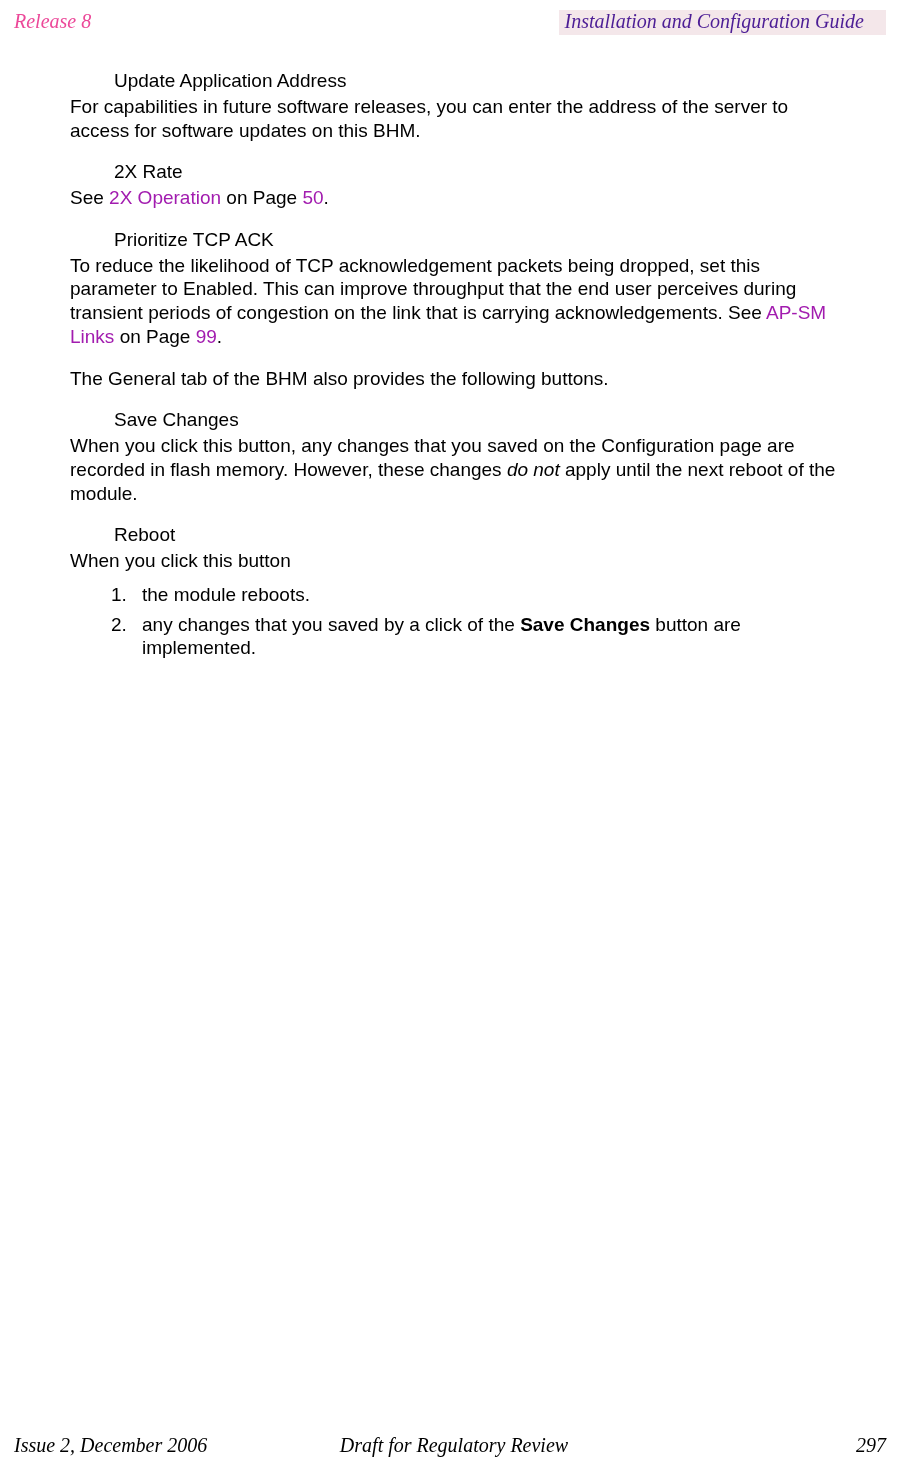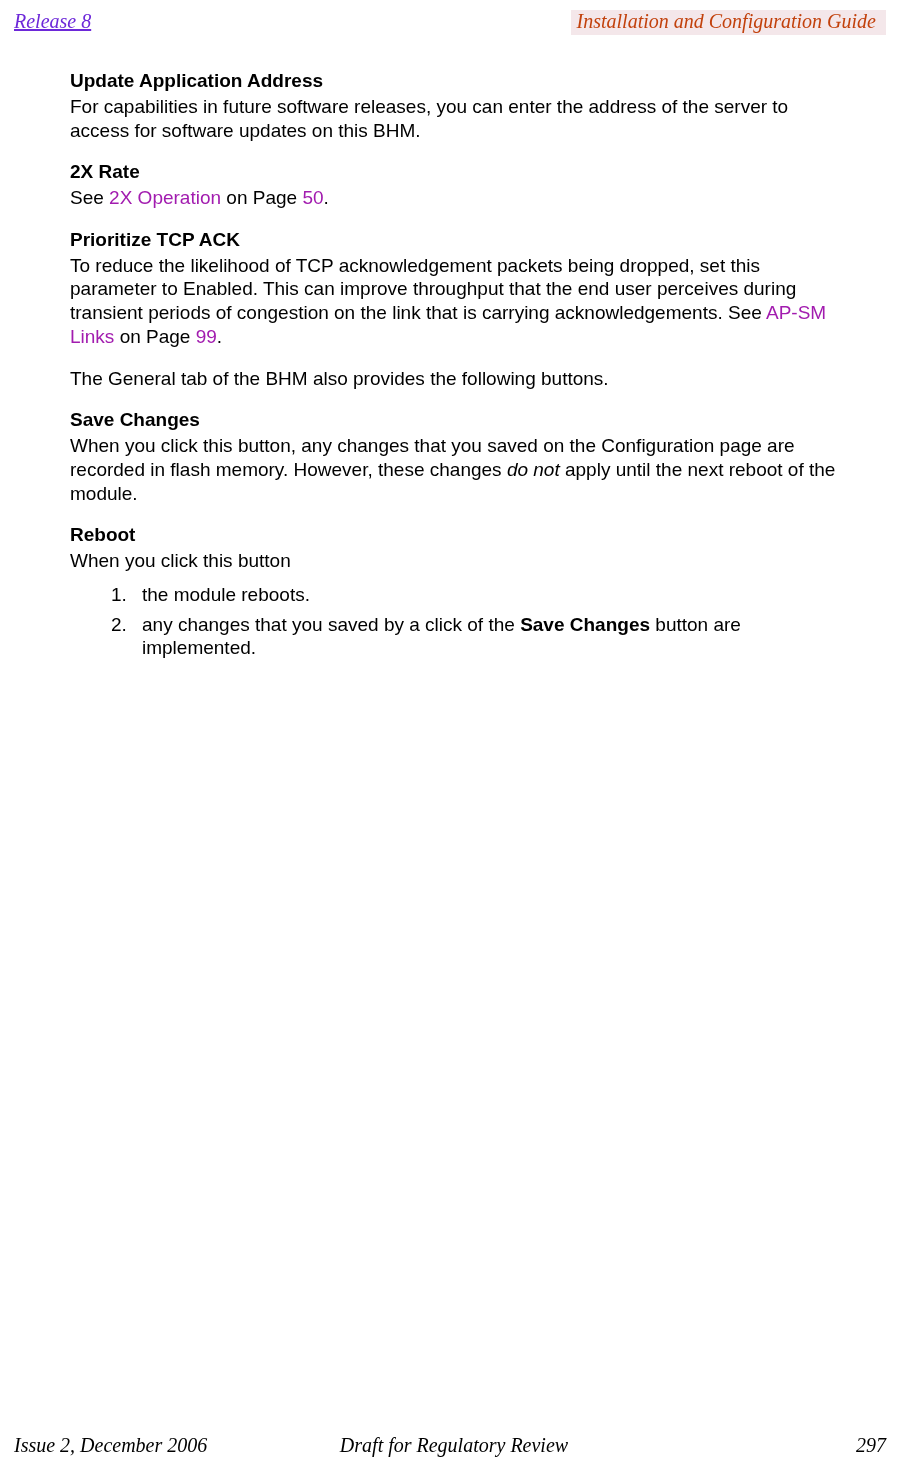--- a/index.html
+++ b/index.html
@@ -18,41 +18,41 @@
   .header {
     display: flex;
     justify-content: space-between;
     align-items: flex-start;
     padding: 10px 14px 0 14px;
   }
   .header-left {
     font-family: "Palatino Linotype", "Book Antiqua", Palatino, serif;
     font-style: italic;
     font-size: 20px;
-    color: #6d28d9;
-    text-decoration: underline;
+    color: #ec4899;
   }
   .header-right {
     font-family: "Palatino Linotype", "Book Antiqua", Palatino, serif;
     font-style: italic;
     font-size: 20px;
-    color: #c2410c;
+    color: #4c1d95;
     background: #f4e7ea;
-    padding: 0 10px 2px 6px;
+    padding: 0 22px 2px 6px;
   }
   .content {
     padding: 34px 60px 0 70px;
     font-size: 19px;
     line-height: 1.25;
     color: #000000;
   }
   .section-heading {
-    font-weight: bold;
+    font-weight: normal;
     margin-top: 18px;
     margin-bottom: 2px;
+    margin-left: 44px;
   }
   .first-heading {
     margin-top: 0;
   }
   .para {
     margin: 0 0 0 0;
   }
   .block {
     margin-bottom: 18px;
   }

